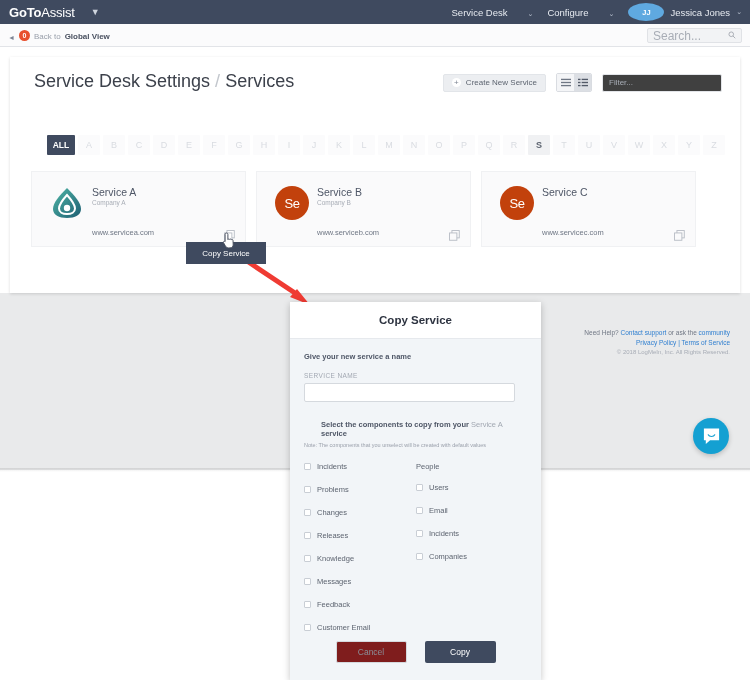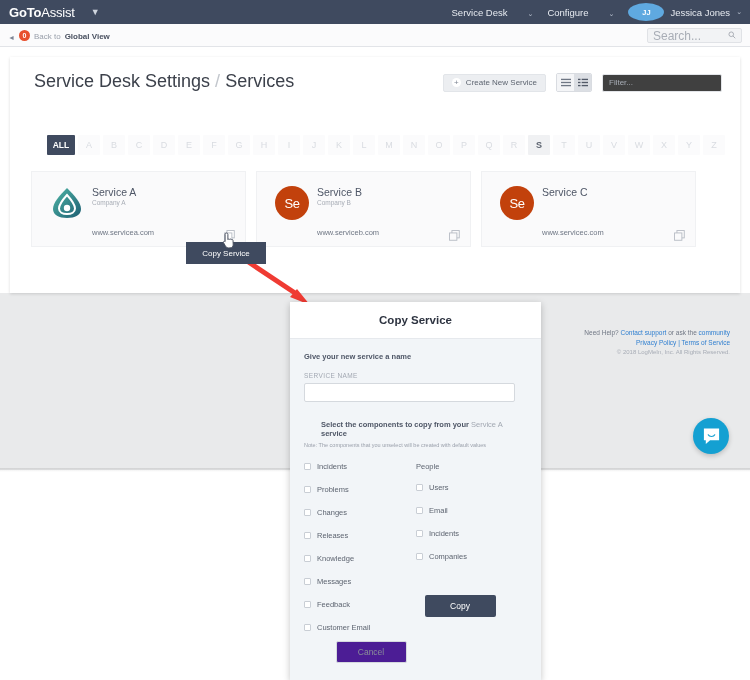--- a/index.html
+++ b/index.html
@@ -158,22 +158,22 @@
   .col-l { width: 112px; }
   .col-r { width: 99px; }
   .col-head { font-size: 7.5px; color: #5d6470; margin-bottom: 12px; }
   .chk-row { display: flex; align-items: center; gap: 6px; margin-bottom: 14px; cursor: pointer; }
   .chk {
     width: 7px; height: 7px; border: 1px solid #c9ced5; background: #ffffff; border-radius: 1px; flex: none;
   }
   .chk-label { font-size: 7.5px; color: #5d6470; white-space: nowrap; }
   .modal-actions { position: absolute; left: 0; bottom: 17px; width: 251px; display: flex; justify-content: center; gap: 18px; }
   .btn-cancel {
-    width: 71px; height: 22px; background: #4c1d95; border: 1px solid #d5d9de; border-radius: 2px;
-    font-family: inherit; font-size: 8.5px; color: #8a8f98; cursor: pointer; margin-top: 46px;
+    width: 71px; height: 22px; background: #7f1d1d; border: 1px solid #d5d9de; border-radius: 2px;
+    font-family: inherit; font-size: 8.5px; color: #8a8f98; cursor: pointer;
   }
   .btn-copy {
     width: 71px; height: 22px; background: #3f4a5f; border: 0; border-radius: 2px;
     font-family: inherit; font-size: 8.5px; color: #ffffff; cursor: pointer;
   }
 </style>
 </head>
 <body>
 
 <div id="root">

